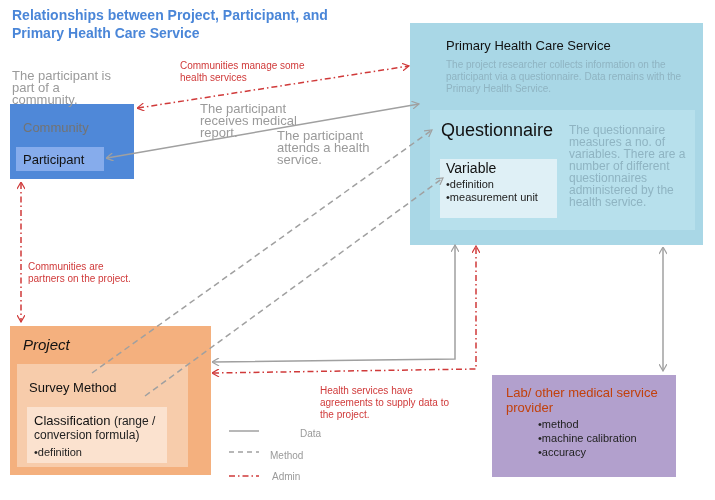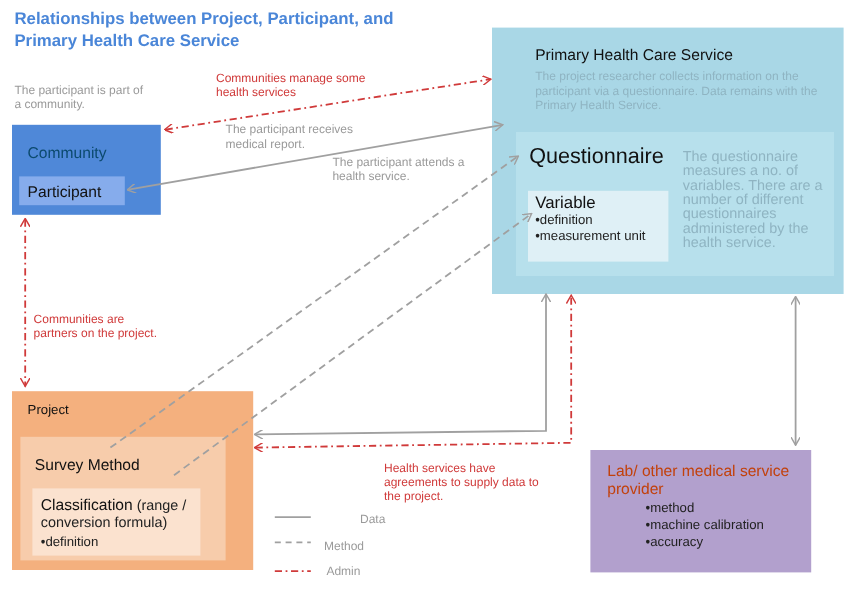--- a/index.html
+++ b/index.html
@@ -6,42 +6,42 @@
     body {
       width: 715px; height: 500px; position: relative; overflow: hidden;
       background: #ffffff;
       font-family: "Liberation Sans", sans-serif;
     }
     .abs { position: absolute; }
     .title {
       left: 12px; top: 6px; width: 330px;
       color: #4a86d8; font-weight: bold; font-size: 14px; line-height: 18px;
     }
-    .note-gray { color: #9a9a9a; font-size: 10px; line-height: 12px; }
+    .note-gray { color: #9a9a9a; font-size: 13px; line-height: 12px; }
     .note-red { color: #d03a3a; font-size: 10px; line-height: 12px; }
 
     .box-community { left: 10px; top: 104px; width: 124px; height: 75px; background: #4f88d8; }
     .box-participant { left: 16px; top: 147px; width: 88px; height: 24px; background: #86acec; }
-    .lbl-community { left: 23px; top: 120px; font-size: 13px; color: #0c4a6e; }
+    .lbl-community { left: 23px; top: 120px; font-size: 13px; color: #737373; }
     .lbl-participant { left: 23px; top: 152px; font-size: 13px; color: #111; }
 
     .box-phcs { left: 410px; top: 23px; width: 293px; height: 222px; background: #a9d7e6; }
     .box-quest { left: 430px; top: 110px; width: 265px; height: 120px; background: #b7e0ec; }
     .box-var { left: 440px; top: 159px; width: 117px; height: 59px; background: #dff0f6; }
     .lbl-phcs { left: 446px; top: 38px; font-size: 13px; color: #111; }
     .desc-phcs { left: 446px; top: 59px; width: 250px; color: #8fb4c2; font-size: 10px; line-height: 12px; }
     .lbl-quest { left: 441px; top: 120px; font-size: 18px; color: #111; }
     .desc-quest { left: 569px; top: 124px; width: 125px; color: #8fb4c2; font-size: 12px; line-height: 12px; }
     .lbl-var { left: 446px; top: 160px; font-size: 14px; color: #111; }
     .var-list { left: 446px; top: 178px; font-size: 11px; line-height: 13px; color: #222; }
 
     .box-project { left: 10px; top: 326px; width: 201px; height: 149px; background: #f4b07e; }
     .box-survey { left: 17px; top: 364px; width: 171px; height: 103px; background: #f7ccab; }
     .box-class { left: 27px; top: 407px; width: 140px; height: 56px; background: #fbe2cf; }
-    .lbl-project { left: 23px; top: 336px; font-size: 11px; color: #111; }
+    .lbl-project { left: 23px; top: 336px; font-size: 15px; color: #111; font-style: italic; }
     .lbl-survey { left: 29px; top: 380px; font-size: 13px; color: #111; text-align: right; }
     .lbl-class { left: 34px; top: 414px; width: 130px; font-size: 12px; line-height: 14px; color: #222; }
     .lbl-class b { font-weight: normal; font-size: 13px; color: #111; }
     .class-bullet { left: 34px; top: 446px; font-size: 11px; color: #222; }
 
     .box-lab { left: 492px; top: 375px; width: 184px; height: 102px; background: #b2a0cd; }
     .lbl-lab { left: 506px; top: 385px; width: 170px; font-size: 13px; line-height: 15px; color: #c2410c; }
     .lab-list { left: 538px; top: 417px; font-size: 11px; line-height: 14px; color: #222; }
 
     .legend-item { font-size: 10px; color: #9a9a9a; }
@@ -88,21 +88,21 @@
 <div class="abs box-lab"></div>
 <div class="abs lbl-lab">Lab/ other medical service provider</div>
 <ul class="abs lab-list bul">
   <li>method</li>
   <li>machine calibration</li>
   <li>accuracy</li>
 </ul>
 
 <div class="abs note-gray" style="left:12px;top:70px;width:115px;">The participant is part of a community.</div>
 <div class="abs note-red" style="left:180px;top:60px;width:140px;">Communities manage some health services</div>
-<div class="abs note-gray" style="left:188px;top:103px;width:120px;">The participant receives medical report.</div>
+<div class="abs note-gray" style="left:200px;top:103px;width:120px;">The participant receives medical report.</div>
 <div class="abs note-gray" style="left:277px;top:130px;width:120px;">The participant attends a health service.</div>
 <div class="abs note-red" style="left:28px;top:261px;width:115px;">Communities are partners on the project.</div>
 <div class="abs note-red" style="left:320px;top:385px;width:130px;">Health services have agreements to supply data to the project.</div>
 
 <svg class="overlay" width="715" height="500">
   <defs>
     <marker id="ag" markerWidth="8" markerHeight="8" refX="7" refY="4" orient="auto" markerUnits="userSpaceOnUse">
       <path d="M0,0 L7,4 L0,8" fill="none" stroke="#a0a0a0" stroke-width="1.2"></path>
     </marker>
     <marker id="ar" markerWidth="8" markerHeight="8" refX="7" refY="4" orient="auto" markerUnits="userSpaceOnUse">

